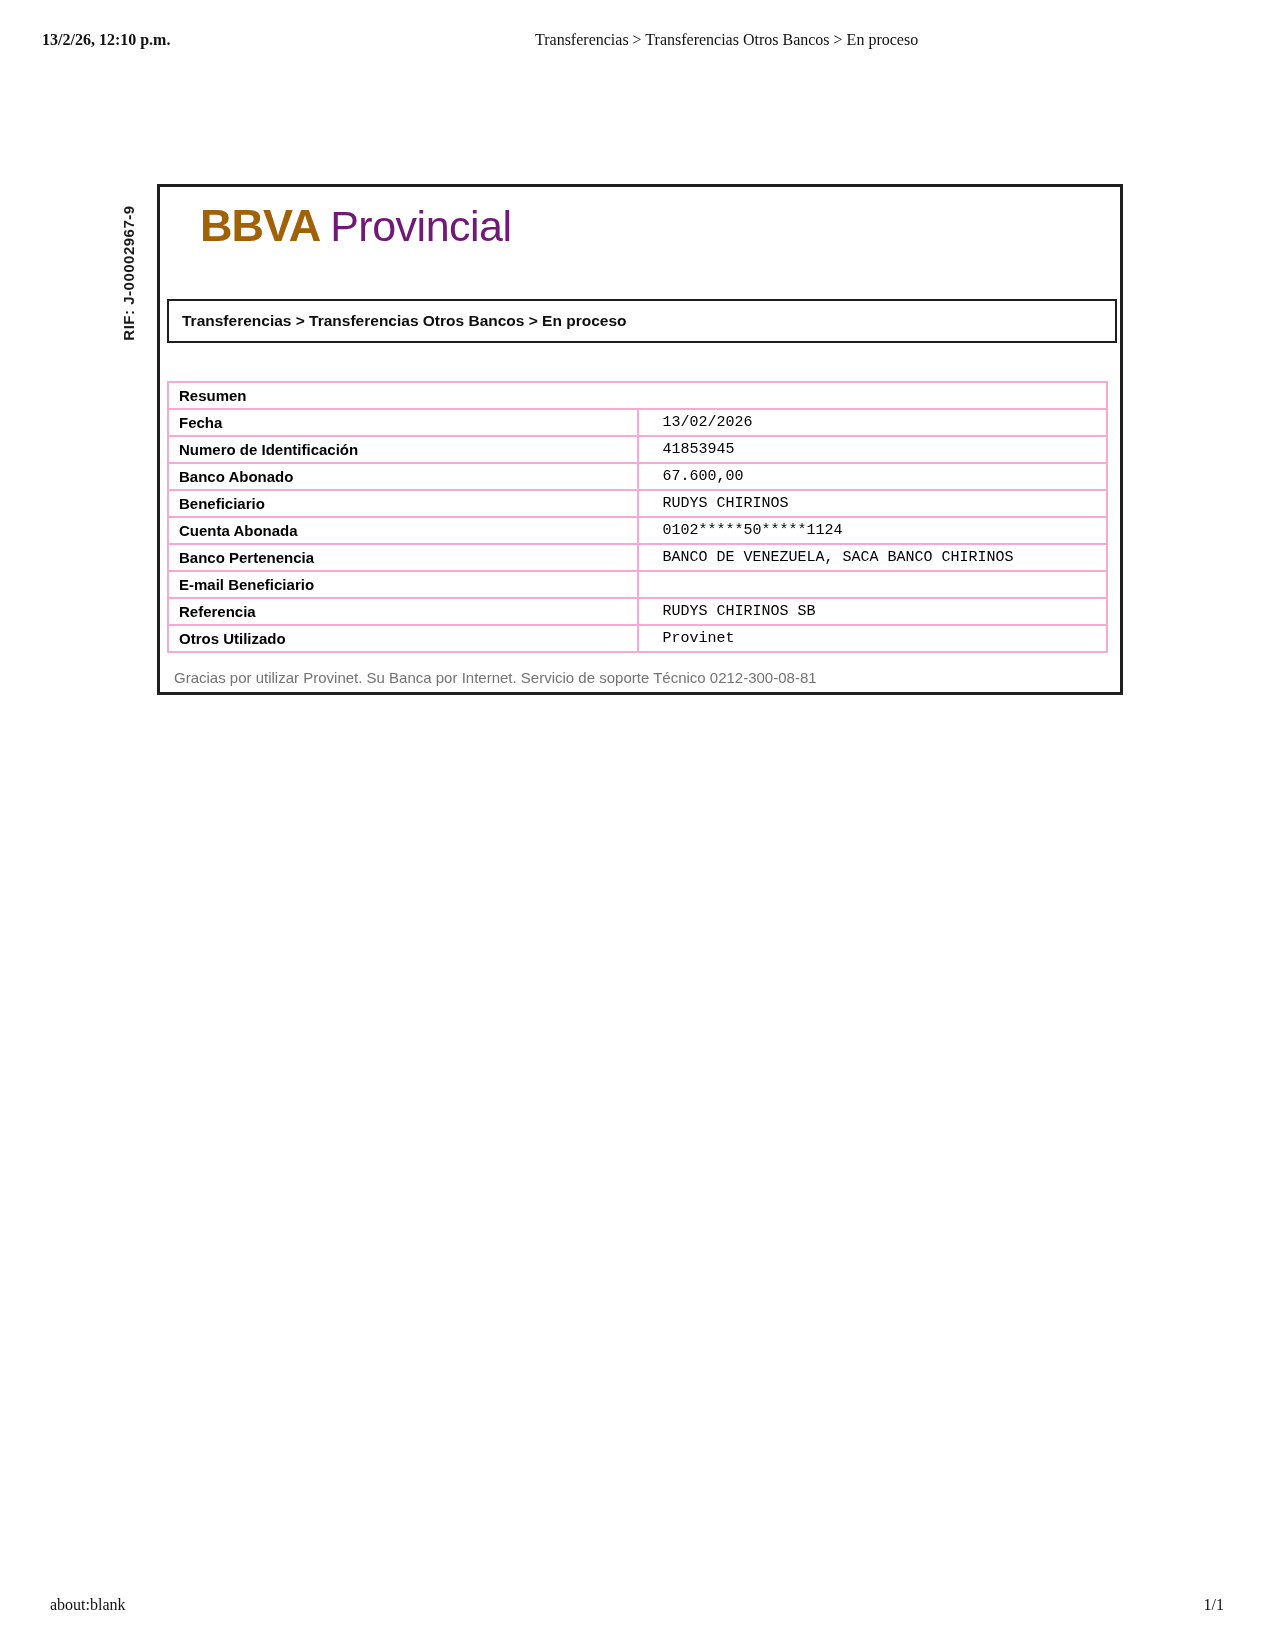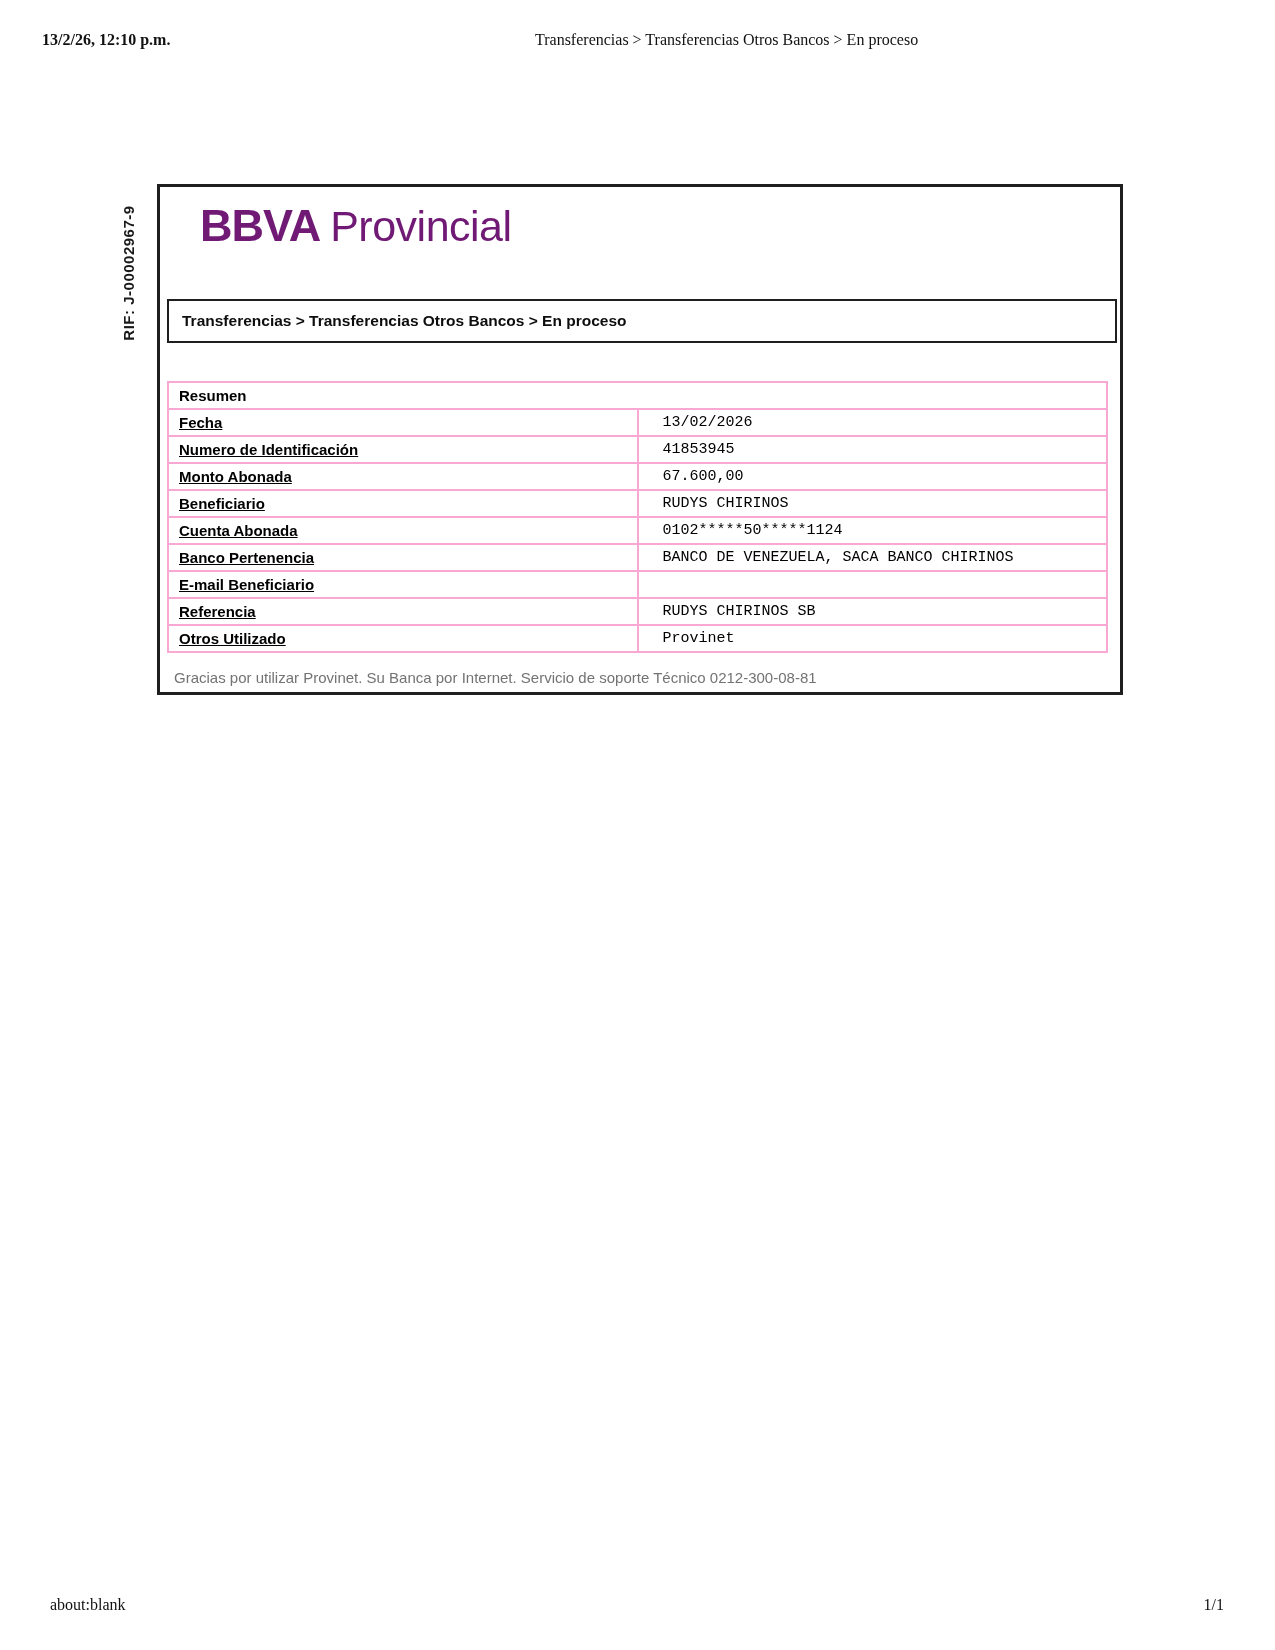--- a/index.html
+++ b/index.html
@@ -100,21 +100,21 @@
   }
   .summary-table td {
     border: 2px solid #f9a8d4;
     height: 27px;
     padding: 0 0 0 10px;
     vertical-align: middle;
     background: #ffffff;
     white-space: nowrap;
     overflow: hidden;
   }
-  .summary-table td.label { font-weight: bold; width: 383px; text-decoration: underline; }
+  .summary-table td.label { font-weight: bold; width: 383px; }
   .summary-table td.value { font-weight: normal; padding-left: 24px; font-family: Liberation Mono, monospace; }
   .summary-table td.table-header { font-weight: bold; }
 
   
   .support-note {
     position: absolute;
     left: 14px;
     top: 482px;
     font-size: 15px;
     color: #737373;
@@ -125,42 +125,42 @@
 <body>
 
 <div class="print-meta print-date">13/2/26, 12:10 p.m.</div>
 <div class="print-meta print-title">Transferencias &gt; Transferencias Otros Bancos &gt; En proceso</div>
 
 <div class="rif">RIF: J-00002967-9</div>
 
 <div class="doc-box">
 
   <div class="logo">
-    <span class="logo-bold" style="color: #701a75;">BBVA</span><span class="logo-light" style="color: #701a75;">Provincial</span>
+    <span class="logo-bold" style="color: #a16207;">BBVA</span><span class="logo-light" style="color: #701a75;">Provincial</span>
   </div>
 
   <div class="breadcrumb-bar">
     <span>Transferencias &gt; Transferencias Otros Bancos &gt; En proceso</span>
   </div>
 
   <table class="summary-table">
     <tbody>
       <tr>
         <td class="table-header" colspan="2">Resumen</td>
       </tr>
       <tr>
         <td class="label">Fecha</td>
         <td class="value">13/02/2026</td>
       </tr>
       <tr>
         <td class="label">Numero de Identificación</td>
         <td class="value">41853945</td>
       </tr>
       <tr>
-        <td class="label">Monto Abonada</td>
+        <td class="label">Banco Abonado</td>
         <td class="value">67.600,00</td>
       </tr>
       <tr>
         <td class="label">Beneficiario</td>
         <td class="value">RUDYS CHIRINOS</td>
       </tr>
       <tr>
         <td class="label">Cuenta Abonada</td>
         <td class="value">0102*****50*****1124</td>
       </tr>

